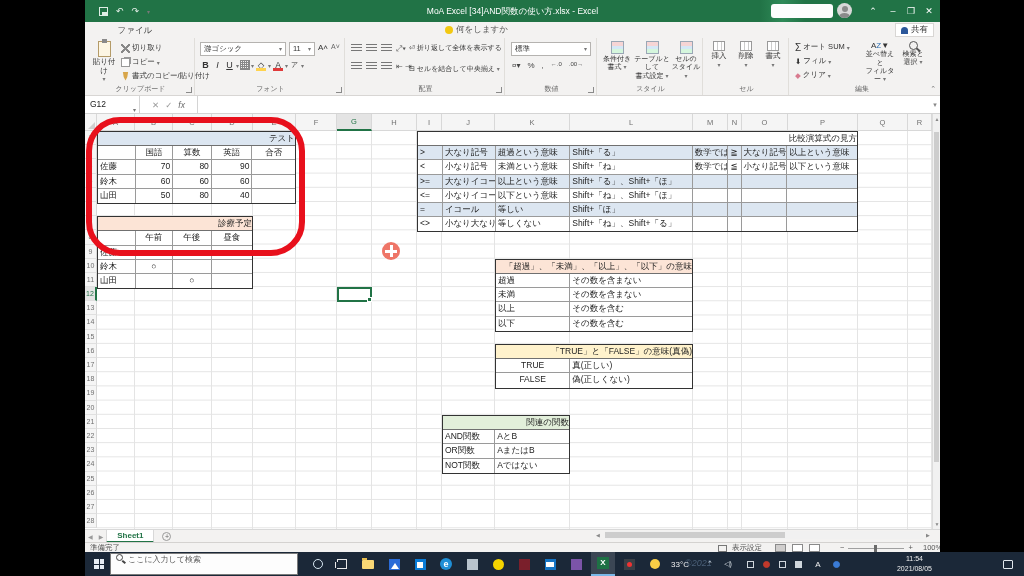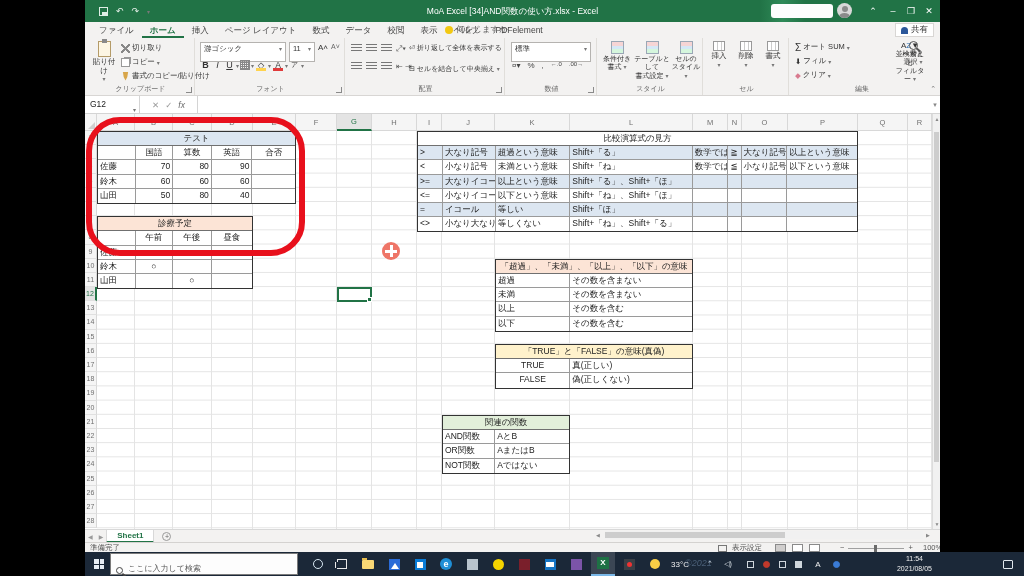--- a/index.html
+++ b/index.html
@@ -18,42 +18,42 @@
   .title-text { position:absolute; left:0; right:0; top:0; height:22px; line-height:22px; text-align:center; color:#fff; font-size:8.5px; }
   .tb-streak { position:absolute; left:675px; top:0; width:45px; height:22px; background:linear-gradient(90deg,#217346,#2f8a58,#217346); }
   .blur-box { position:absolute; left:686px; top:4px; width:62px; height:14px; background:#fdfdfd; border-radius:3px; }
   .avatar { position:absolute; left:752px; top:3px; width:15px; height:15px; border-radius:50%; background:#d8d8d8; overflow:hidden; }
   .avatar:before { content:""; position:absolute; left:4.5px; top:2.5px; width:6px; height:6px; border-radius:50%; background:#8a8a8a; }
   .avatar:after { content:""; position:absolute; left:2px; top:9.5px; width:11px; height:7px; border-radius:50% 50% 0 0; background:#8a8a8a; }
   .wctl { position:absolute; top:0; height:22px; width:16px; color:#fff; font-size:9px; text-align:center; line-height:22px; }
 
   
   .tabrow { position:absolute; left:0; top:22px; width:100%; height:16px; background:#f3f2f1; display:flex; align-items:flex-end; }
-  .tabs { display:flex; height:16px; align-items:center; padding-left:6px; }
+  .tabs { display:flex; height:16px; align-items:center; padding-left:6px;flex-direction:column; }
   .tabs div { font-size:8.5px; color:#444; padding:0 8px; height:16px; line-height:16px; white-space:nowrap; }
   .tabs div:nth-of-type(2) { color:#217346; font-weight:bold; border-bottom:2px solid #217346; }
   .tellme { position:absolute; left:360px; top:22px; height:16px; display:flex; align-items:center; gap:3px; font-size:8.5px; color:#555; }
   .bulb { width:8px; height:8px; border-radius:50%; background:#f2c811; }
   .share-btn { position:absolute; right:6px; top:23px; height:14px; display:flex; align-items:center; gap:3px; font-size:8.5px; color:#333; background:#fff; border:1px solid #d8d6d4; padding:0 5px; }
   .person-ico { width:7px; height:7px; border-radius:50% 50% 0 0; background:#2b579a; }
 
   
   .ribbon { position:absolute; left:0; top:38px; width:100%; height:58px; background:#f3f2f1; border-bottom:1px solid #d8d6d4; font-size:7.5px; color:#333; }
   .rgroup { position:absolute; top:0; height:57px; border-right:1px solid #e0deda; }
   .glabel { position:absolute; bottom:1px; left:0; right:0; text-align:center; font-size:7px; color:#696969; }
   .launcher { position:absolute; bottom:2px; right:2px; width:6px; height:6px; border-right:1px solid #8a8a8a; border-bottom:1px solid #8a8a8a; }
   .bigbtn { position:absolute; top:3px; width:30px; text-align:center; line-height:1.15; }
   .clip-ico { margin:0 auto 1px; width:13px; height:16px; background:#fdf6e3; border:1px solid #b49b68; position:relative; }
   .clip-ico:before { content:""; position:absolute; left:3px; top:-3px; width:5px; height:4px; background:#8a8a8a; }
   .smallrow { position:absolute; left:34px; display:flex; align-items:center; gap:2px; white-space:nowrap; height:12px; }
   .mini { display:inline-block; width:9px; height:9px; }
   .m-cut { background:linear-gradient(45deg,transparent 40%,#888 40%,#888 60%,transparent 60%), linear-gradient(-45deg,transparent 40%,#888 40%,#888 60%,transparent 60%); }
   .m-copy { border:1px solid #999; background:#fff; box-shadow:2px -2px 0 -1px #999; }
   .m-brush { background:#d8a64a; clip-path:polygon(20% 0,80% 0,70% 60%,50% 100%,30% 60%); }
-  .fbox { border:1px solid #b5b3b0; background:#fff; height:20px; line-height:12px; padding:0 3px; white-space:nowrap; }
+  .fbox { border:1px solid #b5b3b0; background:#fff; height:14px; line-height:12px; padding:0 3px; white-space:nowrap; }
   .chev { color:#777; font-size:6px; }
   .biu { font-size:9px; width:11px; text-align:center; color:#333; }
   .alines { width:11px; height:9px; background:repeating-linear-gradient(to bottom,#777 0 1px,transparent 1px 3px); }
   .colorbar { position:relative; width:12px; text-align:center; font-size:8.5px; line-height:9px; }
   .colorbar i { position:absolute; left:1px; right:1px; bottom:-1px; height:3px; font-style:normal; }
   .stl-ico { width:13px; height:13px; margin:0 auto 1px; border:1px solid #9aa7b5; background:linear-gradient(180deg,#f6d5d5 33%,#d5e8f6 33% 66%,#d5f6dd 66%); }
   .twoline { text-align:center; line-height:1.2; font-size:7px; }
   .cellico { width:12px; height:10px; margin:0 auto 1px; border:1px solid #999; background:repeating-linear-gradient(to right,#fff 0 3px,#ccc 3px 4px); position:relative; }
   .sum { font-size:10px; }
 
@@ -90,21 +90,21 @@
   .stripes .cols div { border-right:1px solid #e4e4e4; height:100%; }
 
   
   .vscroll { position:absolute; right:0; top:114px; width:8px; height:415px; background:#f1f1f1; border-left:1px solid #dcdcdc; }
   .vthumb { position:absolute; left:1px; top:18px; width:5px; height:330px; background:#cdcdcd; }
   .varr { position:absolute; left:0; width:8px; height:10px; font-size:5px; color:#888; text-align:center; line-height:10px; }
 
   
   .tbl { position:absolute; font-size:8.5px; color:#222; border:1px solid #333; background:#fff; }
   .row { display:flex; height:14.2px; line-height:13.5px; }
-  .t-title { height:14.2px; line-height:13.5px; text-align:center; border-bottom:1px solid #707070; }
+  .t-title { height:14.2px; line-height:13.5px; text-align:right; border-bottom:1px solid #707070; }
   .c { border-right:1px solid #9a9a9a; border-bottom:1px solid #9a9a9a; padding:0 2px; overflow:hidden; white-space:nowrap; }
   .row .c:last-child { border-right:none; }
   .tbl > div:last-child .row:last-child .c, .rows2 .row:last-child .c { border-bottom:none; }
   .bg-blue { background:#dce6f1; } .bg-peach { background:#fce4d6; }
   .bg-yellow { background:#fff2cc; } .bg-green { background:#e2efda; }
   .tc { text-align:center; } .tr { text-align:right; }
 
   #t-test { left:12px; top:131px; width:199px; }
   #t-test .c:nth-of-type(1){width:38px} #t-test .c:nth-of-type(2){width:38px}
   #t-test .c:nth-of-type(3){width:39px} #t-test .c:nth-of-type(4){width:41px}
@@ -160,21 +160,21 @@
   .zoomctl { position:absolute; left:755px; top:0; display:flex; align-items:center; gap:4px; line-height:10px; }
   .ztrack { width:56px; height:1px; background:#a0a0a0; position:relative; }
   .zknob { position:absolute; left:26px; top:-3px; width:3px; height:7px; background:#6a6a6a; }
   .zoomval { position:absolute; left:838px; top:0; line-height:10px; }
 
   
   #taskbar { position:absolute; left:85px; top:552px; width:939px; height:24px; background:#1b2838; }
   .tb-item { position:absolute; top:0; height:24px; display:flex; align-items:center; justify-content:center; }
   .winlogo { width:10px; height:10px; display:grid; grid-template-columns:4.5px 4.5px; grid-template-rows:4.5px 4.5px; gap:1px; }
   .winlogo i { background:#e8eef5; }
-  .searchbox { position:absolute; left:25px; top:1px; width:188px; height:22px; background:#fdfdfd; border:1px solid #7a7a7a; display:flex; align-items:flex-end; gap:5px; padding-left:5px; font-size:8px; color:#555; }
+  .searchbox { position:absolute; left:25px; top:1px; width:188px; height:22px; background:#fdfdfd; border:1px solid #7a7a7a; display:flex; align-items:flex-start; gap:5px; padding-left:5px; font-size:8px; color:#555; }
   .mag { width:7px; height:7px; border:1.5px solid #444; border-radius:50%; position:relative; flex:none; }
   .mag:after { content:""; position:absolute; left:5px; top:6px; width:4px; height:1.5px; background:#444; transform:rotate(40deg); }
   .ring { width:10px; height:10px; border:1.5px solid #d7e7f2; border-radius:50%; }
   .tview { width:10px; height:10px; border:1px solid #e8e8e8; position:relative; }
   .tview:before { content:""; position:absolute; left:-3px; top:2px; width:3px; height:6px; background:#1b2838; border-left:1px solid #e8e8e8; }
   .folder { width:12px; height:9px; background:#f8d775; border-radius:1px; position:relative; }
   .folder:before { content:""; position:absolute; left:0; top:-2px; width:5px; height:2px; background:#e8bd4e; }
   .sq { width:11px; height:11px; }
   .photos { background:#2a6bd7; position:relative; overflow:hidden; }
   .photos:before { content:""; position:absolute; left:2px; bottom:1px; border-left:4px solid transparent; border-right:4px solid transparent; border-bottom:6px solid #fff; }
@@ -362,21 +362,21 @@
         <div class="smallrow" style="left:4px; top:17px;">
             <span>⬇</span>
             <span>フィル</span>
             <span class="chev">▾</span>
           </div>
         <div class="smallrow" style="left:4px; top:31px;">
             <span style="color:#d87a8f;">◆</span>
             <span>クリア</span>
             <span class="chev">▾</span>
           </div>
-        <div class="bigbtn" style="left:72px; width:34px;margin-left:30px;">
+        <div class="bigbtn" style="left:72px; width:34px;">
           <div style="font-size:8px;">A<span style="color:#2b6cb0;">Z</span>▼</div>
           <div class="twoline"><span>並べ替えと</span><br><span>フィルター</span> <span class="chev">▾</span></div>
         </div>
         <div class="bigbtn" style="left:107px; width:30px;">
           <div style="width:9px; height:9px; margin:0 auto; border:1.5px solid #555; border-radius:50%; position:relative;">
               <i style="position:absolute; left:6px; top:7px; width:5px; height:1.5px; background:#555; transform:rotate(40deg);"></i>
             </div>
           <div class="twoline"><span>検索と</span><br><span>選択</span> <span class="chev">▾</span></div>
         </div>
         <div class="glabel">編集</div>

